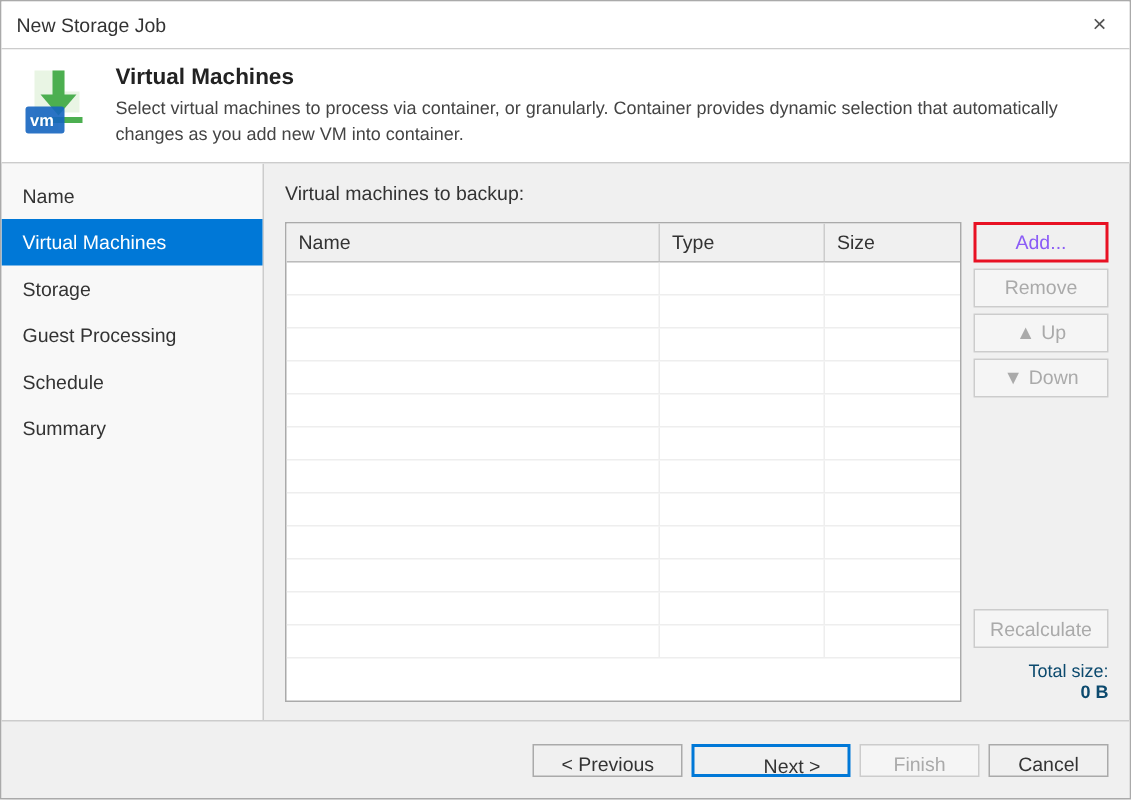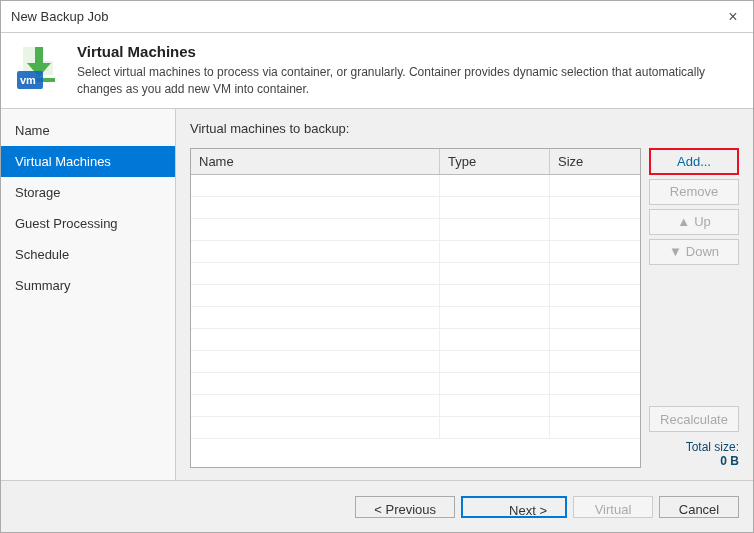--- a/index.html
+++ b/index.html
@@ -160,21 +160,21 @@
       gap: 4px;
       width: 90px;
     }
     .btn {
       padding: 4px 10px;
       font-size: 13px;
       background: #f0f0f0;
       border: 1px solid #aaa;
       cursor: pointer;
       text-align: center;
-      color: #0369a1;
+      color: #8b5cf6;
       min-height: 26px;
       display: flex;
       align-items: center;
       justify-content: center;
       gap: 4px;
     }
     .btn:disabled, .btn.disabled {
       color: #aaa;
       cursor: default;
       background: #f5f5f5;
@@ -235,21 +235,21 @@
       width: 48px;
       height: 48px;
     }
   </style>
 </head>
 <body>
 
 <div class="dialog">
 
   <div class="title-bar">
-    <span class="title-bar-left">New Backup Job</span>
+    <span class="title-bar-left">New Storage Job</span>
     <button class="close-btn">×</button>
   </div>
 
   <div class="header-section">
     <div class="vm-icon-container">
       <svg width="48" height="48" viewBox="0 0 48 48" xmlns="http://www.w3.org/2000/svg">
 
         <polygon points="8,4 28,4 28,18 38,18 38,32 24,32 24,44 8,44" fill="#6abf4b" opacity="0.15"></polygon>
 
         <g transform="translate(2,2)">
@@ -386,16 +386,16 @@
             <div class="total-size-value">0 B</div>
           </div>
         </div>
       </div>
     </div>
   </div>
 
   <div class="footer">
     <button class="btn-footer">&lt; Previous</button>
     <button class="btn-footer primary">Next &gt;</button>
-    <button class="btn-footer disabled" disabled="">Virtual</button>
+    <button class="btn-footer disabled" disabled="">Finish</button>
     <button class="btn-footer">Cancel</button>
   </div>
 </div>
 
 </body></html>

